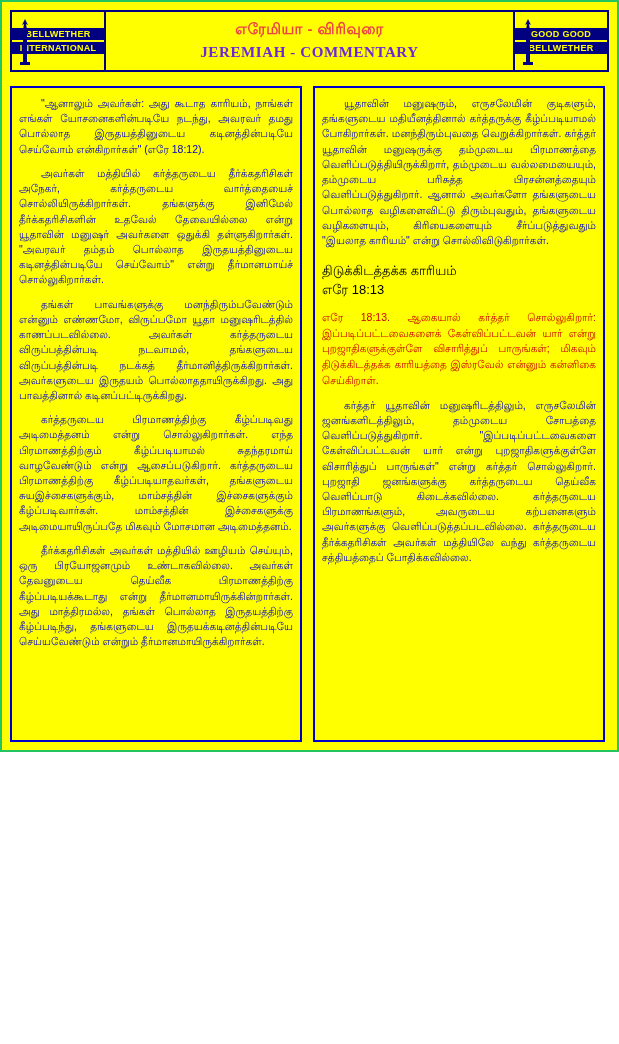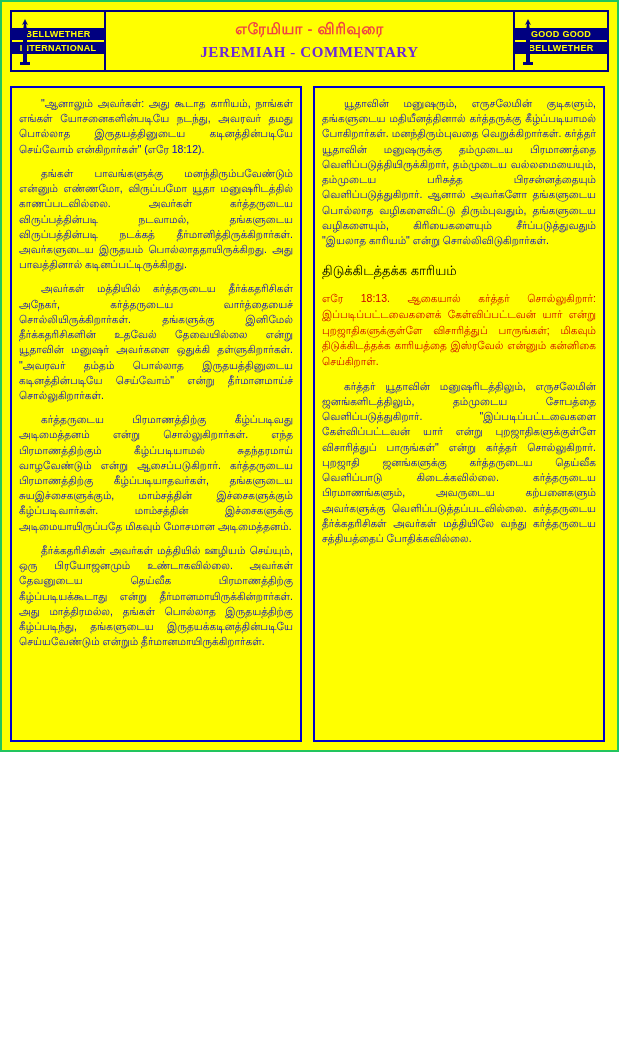--- a/index.html
+++ b/index.html
@@ -167,31 +167,32 @@
       <div class="logo-line">GOOD GOOD</div>
       <div class="logo-line second">BELLWETHER</div>
     </div>
 
   </div>
 
   <div class="columns">
 
     <div class="col left">
       <p class="para">"ஆனாலும் அவர்கள்: அது கூடாத காரியம், நாங்கள் எங்கள் யோசனைகளின்படியே நடந்து, அவரவர் தமது பொல்லாத இருதயத்தினுடைய கடினத்தின்படியே செய்வோம் என்கிறார்கள்" (எரே 18:12).</p>
+      <p class="para">அவர்கள் மத்தியில் கர்த்தருடைய தீர்க்கதரிசிகள் அநேகர், கர்த்தருடைய வார்த்தையைச் சொல்லியிருக்கிறார்கள். தங்களுக்கு இனிமேல் தீர்க்கதரிசிகளின் உதவேல் தேவையில்லை என்று யூதாவின் மனுஷர் அவர்களை ஒதுக்கி தள்ளுகிறார்கள். "அவரவர் தம்தம் பொல்லாத இருதயத்தினுடைய கடினத்தின்படியே செய்வோம்" என்று தீர்மானமாய்ச் சொல்லுகிறார்கள்.</p>
       <p class="para">தங்கள் பாவங்களுக்கு மனந்திரும்பவேண்டும் என்னும் எண்ணமோ, விருப்பமோ யூதா மனுஷரிடத்தில் காணப்படவில்லை. அவர்கள் கர்த்தருடைய விருப்பத்தின்படி நடவாமல், தங்களுடைய விருப்பத்தின்படி நடக்கத் தீர்மானித்திருக்கிறார்கள். அவர்களுடைய இருதயம் பொல்லாததாயிருக்கிறது. அது பாவத்தினால் கடினப்பட்டிருக்கிறது.</p>
-      <p class="para">அவர்கள் மத்தியில் கர்த்தருடைய தீர்க்கதரிசிகள் அநேகர், கர்த்தருடைய வார்த்தையைச் சொல்லியிருக்கிறார்கள். தங்களுக்கு இனிமேல் தீர்க்கதரிசிகளின் உதவேல் தேவையில்லை என்று யூதாவின் மனுஷர் அவர்களை ஒதுக்கி தள்ளுகிறார்கள். "அவரவர் தம்தம் பொல்லாத இருதயத்தினுடைய கடினத்தின்படியே செய்வோம்" என்று தீர்மானமாய்ச் சொல்லுகிறார்கள்.</p>
       <p class="para">கர்த்தருடைய பிரமாணத்திற்கு கீழ்ப்படிவது அடிமைத்தனம் என்று சொல்லுகிறார்கள். எந்த பிரமாணத்திற்கும் கீழ்ப்படியாமல் சுதந்தரமாய் வாழவேண்டும் என்று ஆசைப்படுகிறார். கர்த்தருடைய பிரமாணத்திற்கு கீழ்ப்படியாதவர்கள், தங்களுடைய சுயஇச்சைகளுக்கும், மாம்சத்தின் இச்சைகளுக்கும் கீழ்ப்படிவார்கள். மாம்சத்தின் இச்சைகளுக்கு அடிமையாயிருப்பதே மிகவும் மோசமான அடிமைத்தனம்.</p>
       <p class="para">தீர்க்கதரிசிகள் அவர்கள் மத்தியில் ஊழியம் செய்யும், ஒரு பிரயோஜனமும் உண்டாகவில்லை. அவர்கள் தேவனுடைய தெய்வீக பிரமாணத்திற்கு கீழ்ப்படியக்கூடாது என்று தீர்மானமாயிருக்கின்றார்கள். அது மாத்திரமல்ல, தங்கள் பொல்லாத இருதயத்திற்கு கீழ்ப்படிந்து, தங்களுடைய இருதயக்கடினத்தின்படியே செய்யவேண்டும் என்றும் தீர்மானமாயிருக்கிறார்கள்.</p>
     </div>
 
     <div class="col right">
       <p class="para">யூதாவின் மனுஷரும், எருசலேமின் குடிகளும், தங்களுடைய மதியீனத்தினால் கர்த்தருக்கு கீழ்ப்படியாமல் போகிறார்கள். மனந்திரும்புவதை வெறுக்கிறார்கள். கர்த்தர் யூதாவின் மனுஷருக்கு தம்முடைய பிரமாணத்தை வெளிப்படுத்தியிருக்கிறார், தம்முடைய வல்லமையையும், தம்முடைய பரிசுத்த பிரசன்னத்தையும் வெளிப்படுத்துகிறார். ஆனால் அவர்களோ தங்களுடைய பொல்லாத வழிகளைவிட்டு திரும்புவதும், தங்களுடைய வழிகளையும், கிரியைகளையும் சீர்ப்படுத்துவதும் "இயலாத காரியம்" என்று சொல்லிவிடுகிறார்கள்.</p>
 
       <div class="section-head">
         <span class="l2">திடுக்கிடத்தக்க காரியம்</span>
+        <span class="l2">எரே 18:13</span>
       </div>
 
       <p class="para red">எரே 18:13. ஆகையால் கர்த்தர் சொல்லுகிறார்: இப்படிப்பட்டவைகளைக் கேள்விப்பட்டவன் யார் என்று புறஜாதிகளுக்குள்ளே விசாரித்துப் பாருங்கள்; மிகவும் திடுக்கிடத்தக்க காரியத்தை இஸ்ரவேல் என்னும் கன்னிகை செய்கிறாள்.</p>
 
       <p class="para">கர்த்தர் யூதாவின் மனுஷரிடத்திலும், எருசலேமின் ஜனங்களிடத்திலும், தம்முடைய சோபத்தை வெளிப்படுத்துகிறார். "இப்படிப்பட்டவைகளை கேள்விப்பட்டவன் யார் என்று புறஜாதிகளுக்குள்ளே விசாரித்துப் பாருங்கள்" என்று கர்த்தர் சொல்லுகிறார். புறஜாதி ஜனங்களுக்கு கர்த்தருடைய தெய்வீக வெளிப்பாடு கிடைக்கவில்லை. கர்த்தருடைய பிரமாணங்களும், அவருடைய கற்பனைகளும் அவர்களுக்கு வெளிப்படுத்தப்படவில்லை. கர்த்தருடைய தீர்க்கதரிசிகள் அவர்கள் மத்தியிலே வந்து கர்த்தருடைய சத்தியத்தைப் போதிக்கவில்லை.</p>
     </div>
 
   </div>
 
 </div>

